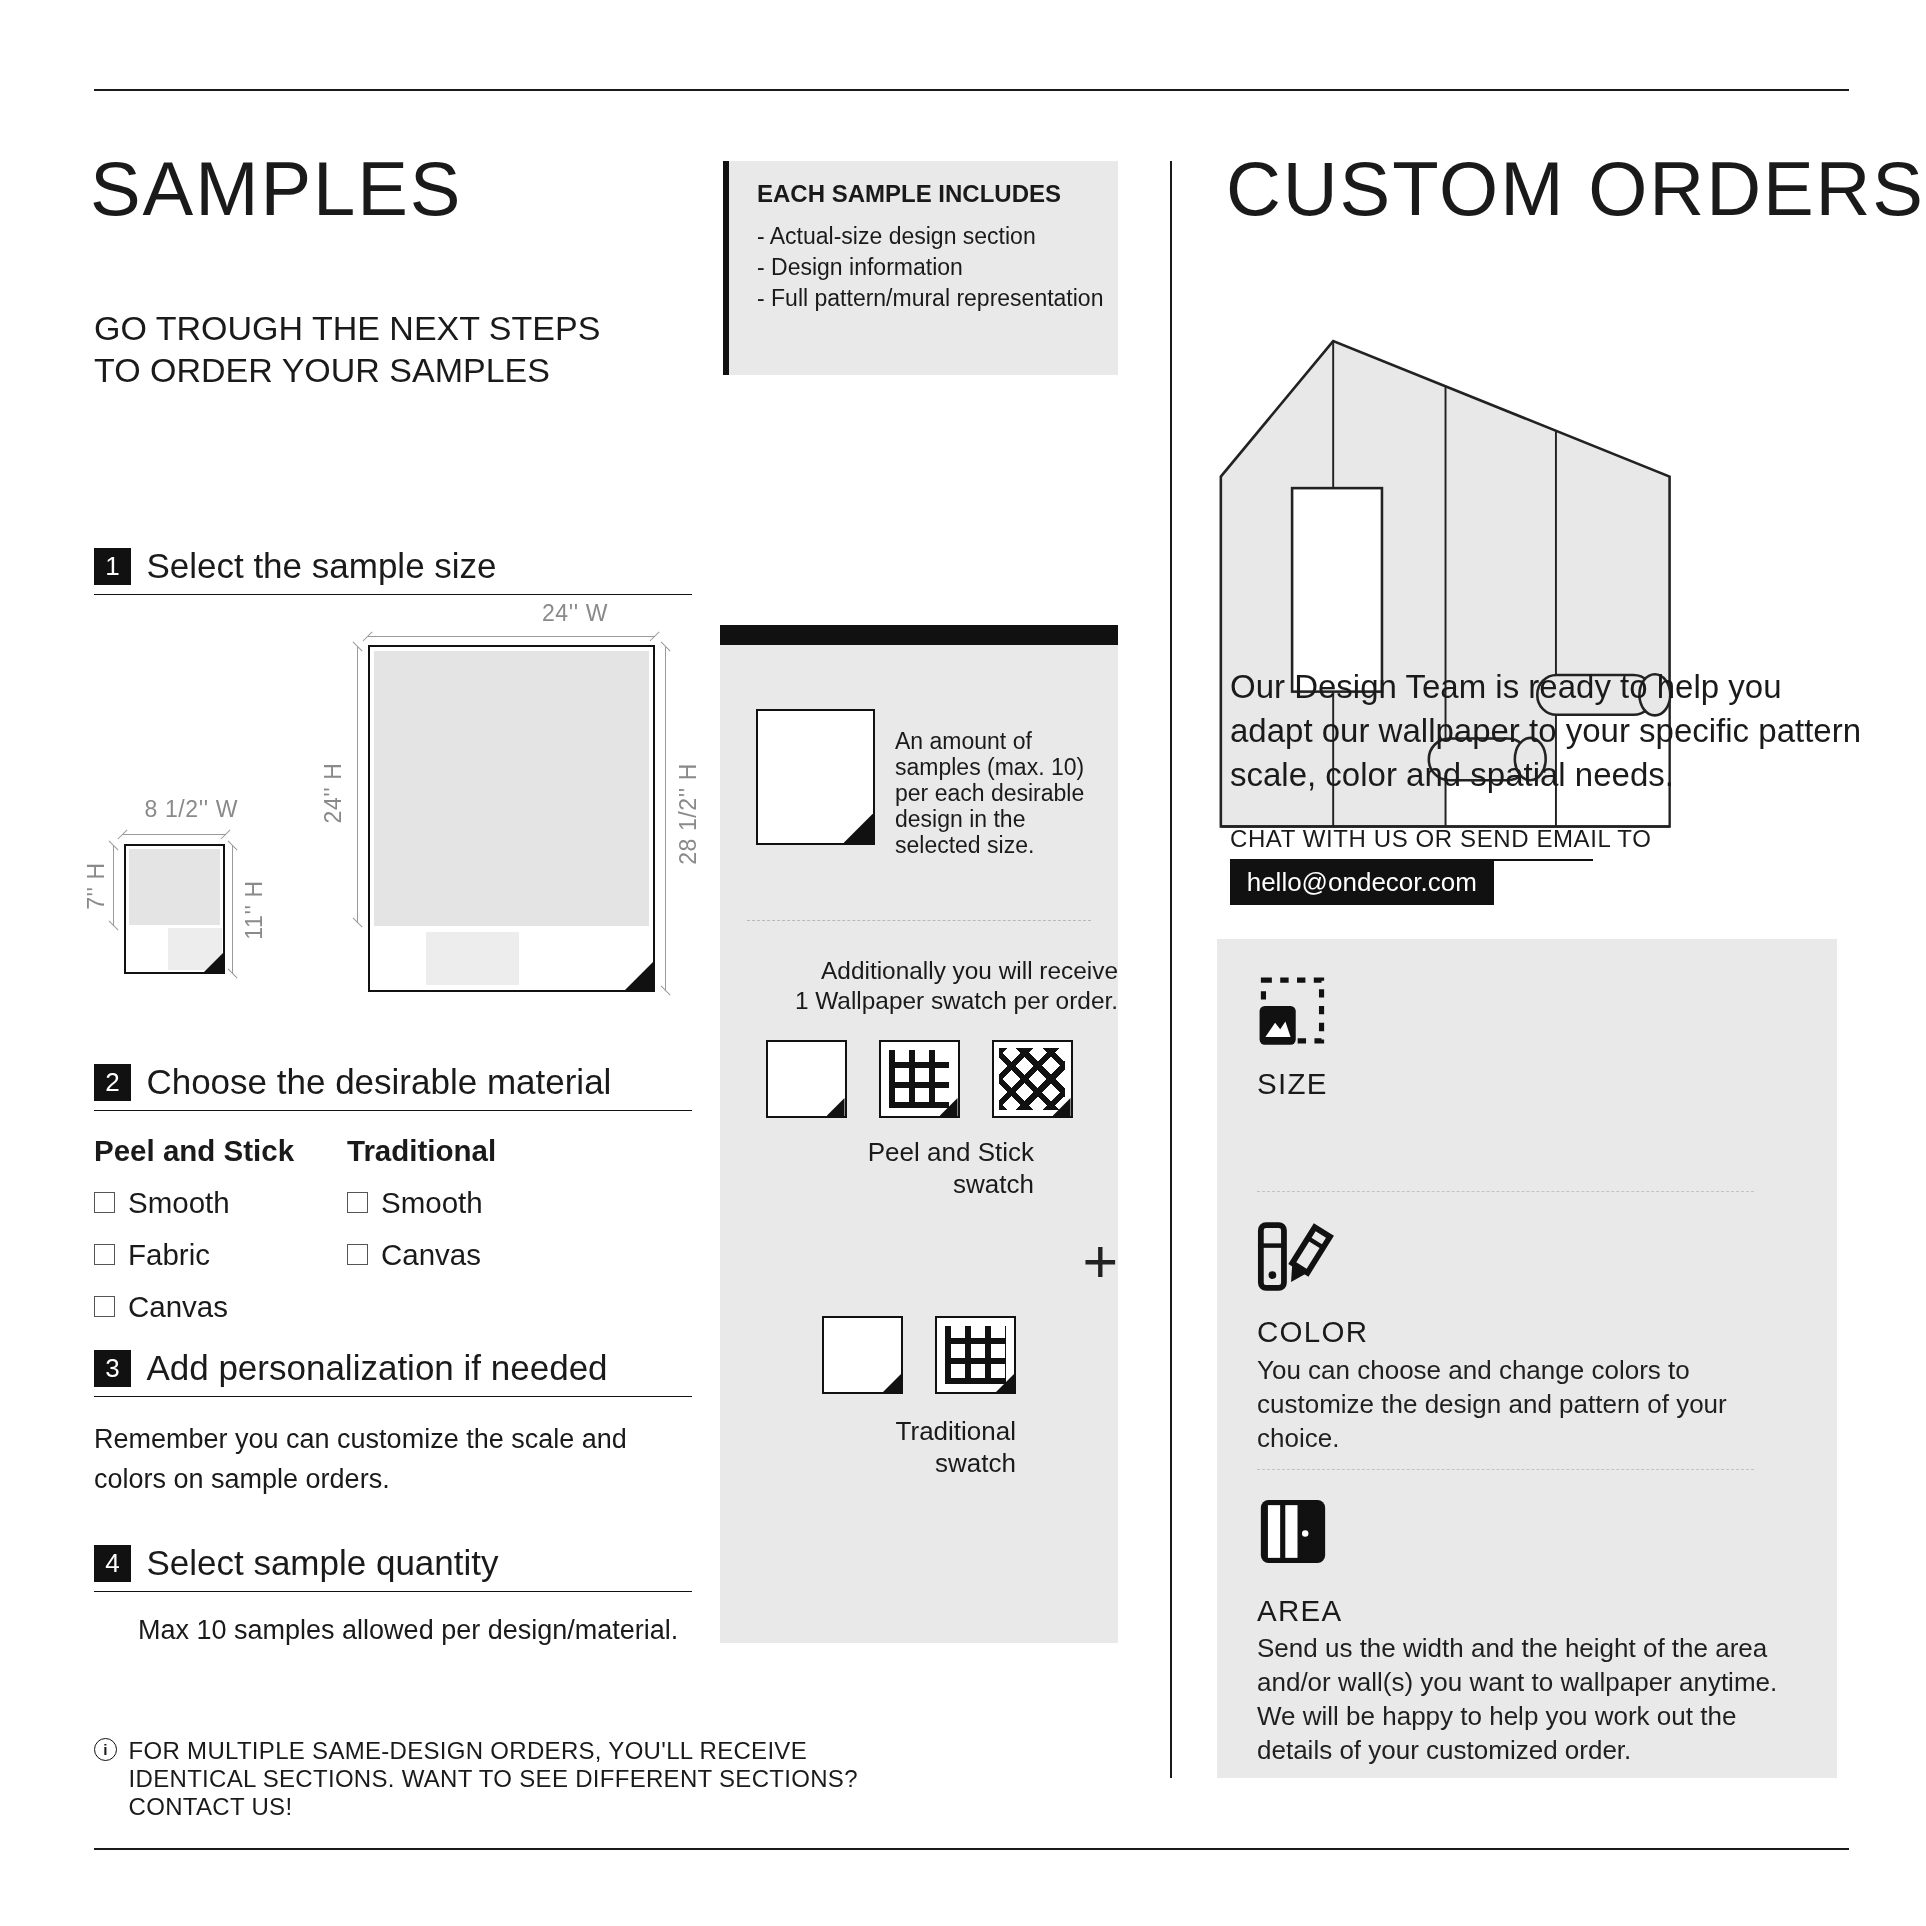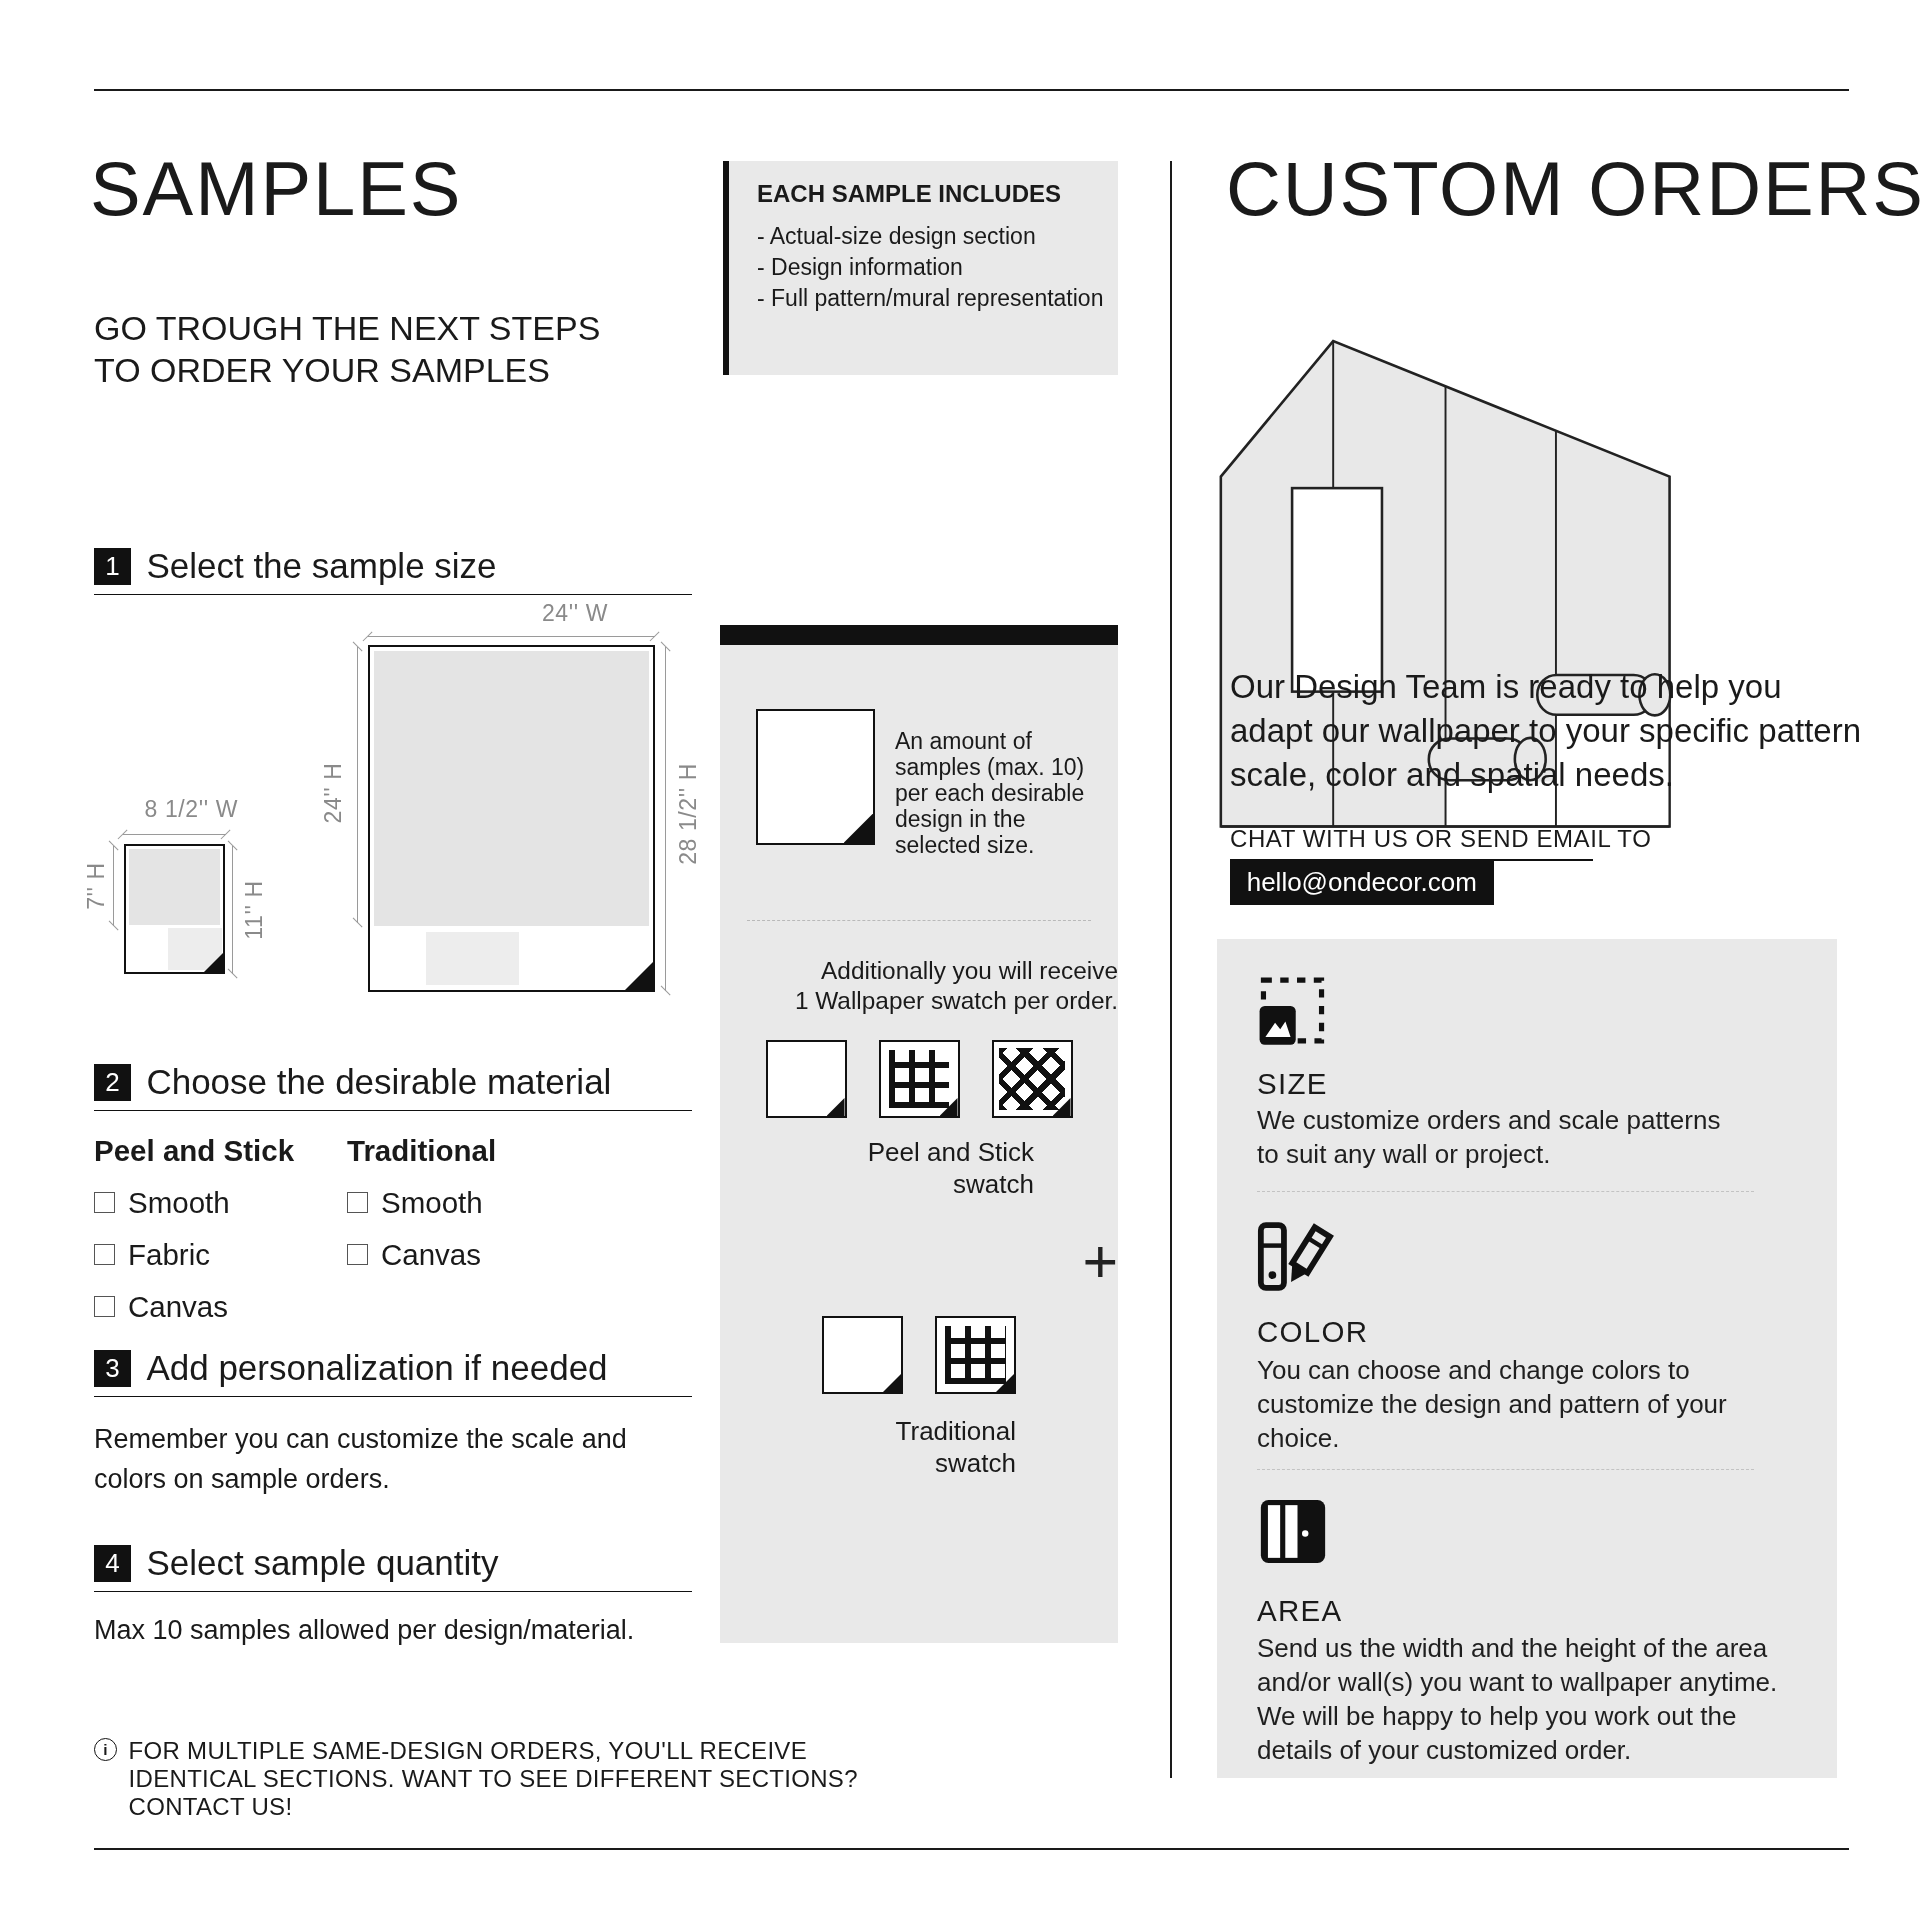--- a/index.html
+++ b/index.html
@@ -173,21 +173,21 @@
       <div class="step-title">Add personalization if needed</div>
     </div>
     <div class="step-body" style="width:539px;">Remember you can customize the scale and colors on sample orders.</div>
   </div>
 
   <div class="abs step" style="left:94px;top:1543px;">
     <div class="step-head">
       <div class="badge">4</div>
       <div class="step-title">Select sample quantity</div>
     </div>
-    <div class="step-body" style="margin-top:18px;width:598px;">Max 10 samples allowed per design/material.</div>
+    <div class="step-body" style="margin-top:18px;width:598px;margin-left:44px;">Max 10 samples allowed per design/material.</div>
   </div>
 
   <div class="abs note" style="left:94px;top:1737px;">
     <div class="note-i">i</div>
     <div class="note-text">FOR MULTIPLE SAME-DESIGN ORDERS, YOU'LL RECEIVE IDENTICAL SECTIONS. WANT TO SEE DIFFERENT SECTIONS? CONTACT US!</div>
   </div>
 
   <div class="abs recv-bar" style="left:720px;top:581px;margin-top:44px;">YOU WILL RECEIVE</div>
   <div class="abs recv-panel" style="left:720px;top:645px;">
     <div class="pageicon" style="left:36px;top:64px;width:119px;height:136px;">
@@ -255,21 +255,20 @@
   </div>
 
   <div class="abs cust-panel" style="left:1217px;top:939px;">
 
     <svg class="abs" style="left:40px;top:36px;" width="71" height="71" viewBox="0 0 110 110">
       <rect x="10" y="8" width="90" height="94" fill="none" stroke="#111" stroke-width="8" stroke-dasharray="13 13"></rect>
       <rect x="4" y="48" width="56" height="60" rx="8" fill="#111"></rect>
       <polygon points="13,96 28,74 36,84 44,72 52,96" fill="#fff"></polygon>
     </svg>
     <div class="abs sec-title" style="left:40px;top:128px;">SIZE</div>
-    <div class="abs sec-body" style="left:40px;top:164px;width:482px;">We customize orders and scale patterns to suit any wall or project.</div>
     <div class="abs panel-dash" style="left:40px;top:252px;width:497px;"></div>
 
     <svg class="abs" style="left:40px;top:282px;" width="77" height="71" viewBox="0 0 120 110">
       <rect x="6" y="6" width="36" height="98" rx="8" fill="none" stroke="#111" stroke-width="9"></rect>
       <line x1="6" y1="38" x2="42" y2="38" stroke="#111" stroke-width="7"></line>
       <circle cx="24" cy="84" r="6" fill="#111"></circle>
       <g transform="rotate(32 78 55)">
         <rect x="64" y="10" width="28" height="66" fill="none" stroke="#111" stroke-width="9"></rect>
         <polygon points="64,76 78,102 92,76" fill="#111"></polygon>
         <line x1="64" y1="30" x2="92" y2="30" stroke="#111" stroke-width="7"></line>

